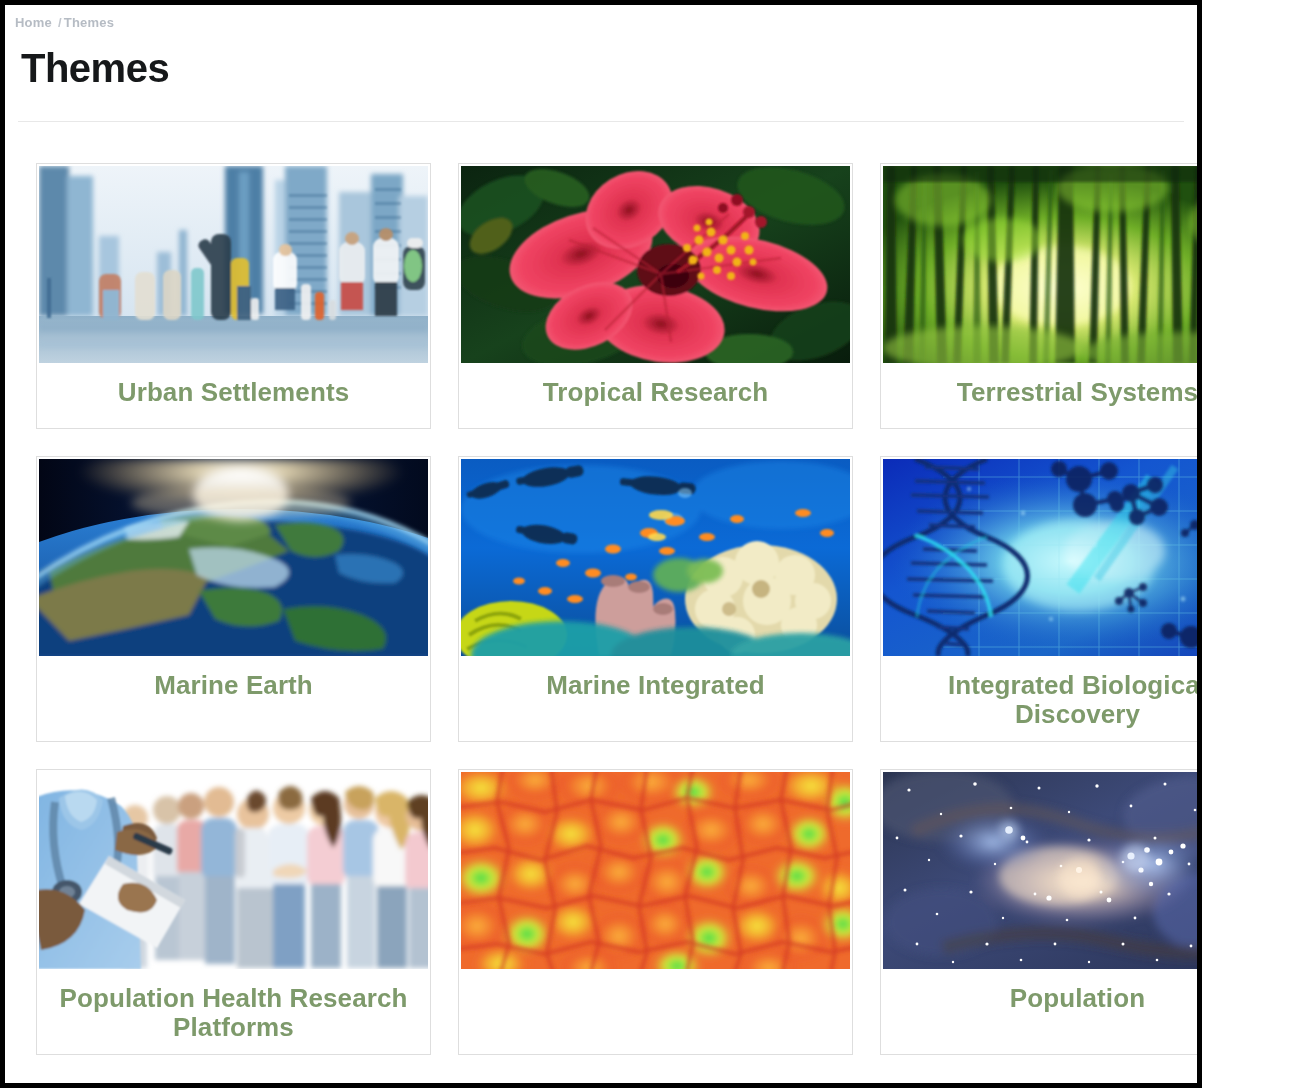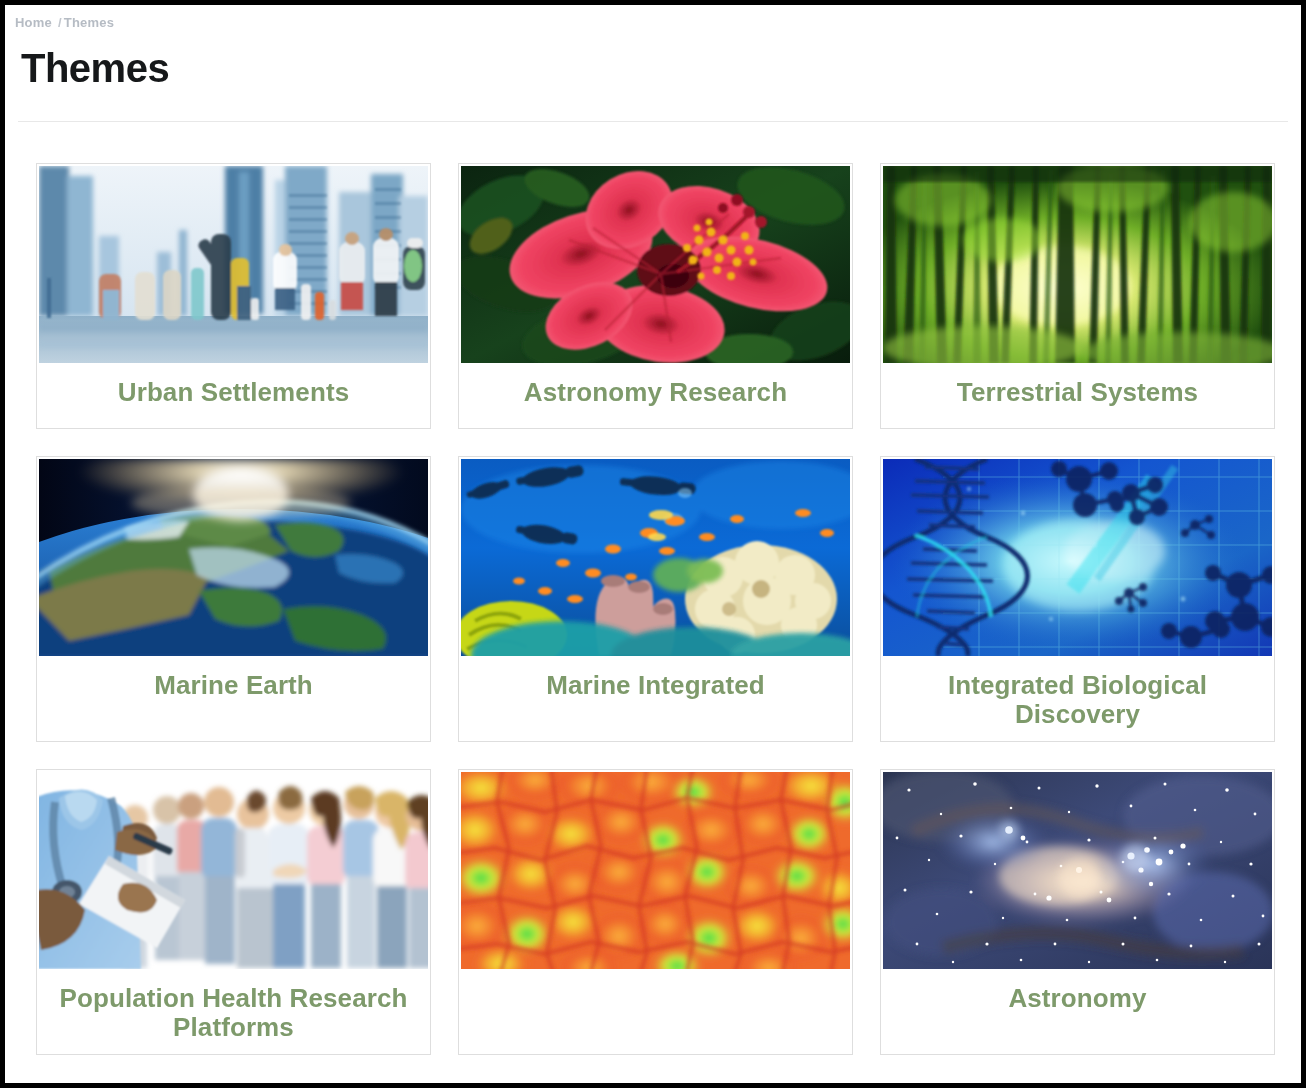--- a/index.html
+++ b/index.html
@@ -10,21 +10,21 @@
     width: 1306px;
     height: 1088px;
     background: #ffffff;
     font-family: "Liberation Sans", sans-serif;
   }
 
   
   .window-frame {
     position: absolute;
     left: 0; top: 0;
-    width: 1306px;
+    width: 1202px;
     height: 1088px;
     border: 5px solid #000000;
     background: #000000;
     overflow: hidden;
   }
 
   .page {
     position: absolute;
     left: 0; top: 0;
     right: 0; bottom: 0;
@@ -302,21 +302,21 @@
               <circle cx="270" cy="110" r="4"></circle>
                   <circle cx="240" cy="110" r="3.5"></circle>
                   <circle cx="292" cy="96" r="3.5"></circle>
               <circle cx="248" cy="56" r="3.5"></circle>
                   <circle cx="236" cy="62" r="3.5"></circle>
             </g>
           </g>
         </svg>
       </div>
       <div class="theme-caption">
-        <span>Astronomy Research</span>
+        <span>Tropical Research</span>
       </div>
     </div>
 
     <div class="theme-card">
       <div class="theme-thumb">
         <svg viewBox="0 0 389 197" preserveAspectRatio="none">
           <defs>
             <radialGradient id="f_glow" cx=".46" cy=".62" r=".55">
               <stop offset="0" stop-color="#ffffd9"></stop>
                   <stop offset=".3" stop-color="#e6f07a"></stop>
@@ -972,19 +972,19 @@
                 <circle cx="268" cy="112" r="2.2"></circle>
           </g>
           <g filter="url(#a_blur)" opacity=".5">
             <circle cx="126" cy="58" r="10" fill="#cfe3ff"></circle>
             <circle cx="252" cy="86" r="14" fill="#d8e6ff"></circle>
             <circle cx="196" cy="106" r="20" fill="#ffe9cd"></circle>
           </g>
         </svg>
       </div>
       <div class="theme-caption">
-        <span>Astronomy</span>
+        <span>Population</span>
       </div>
     </div>
 
   </div>
 </div>
 </div>
 
 </body></html>

